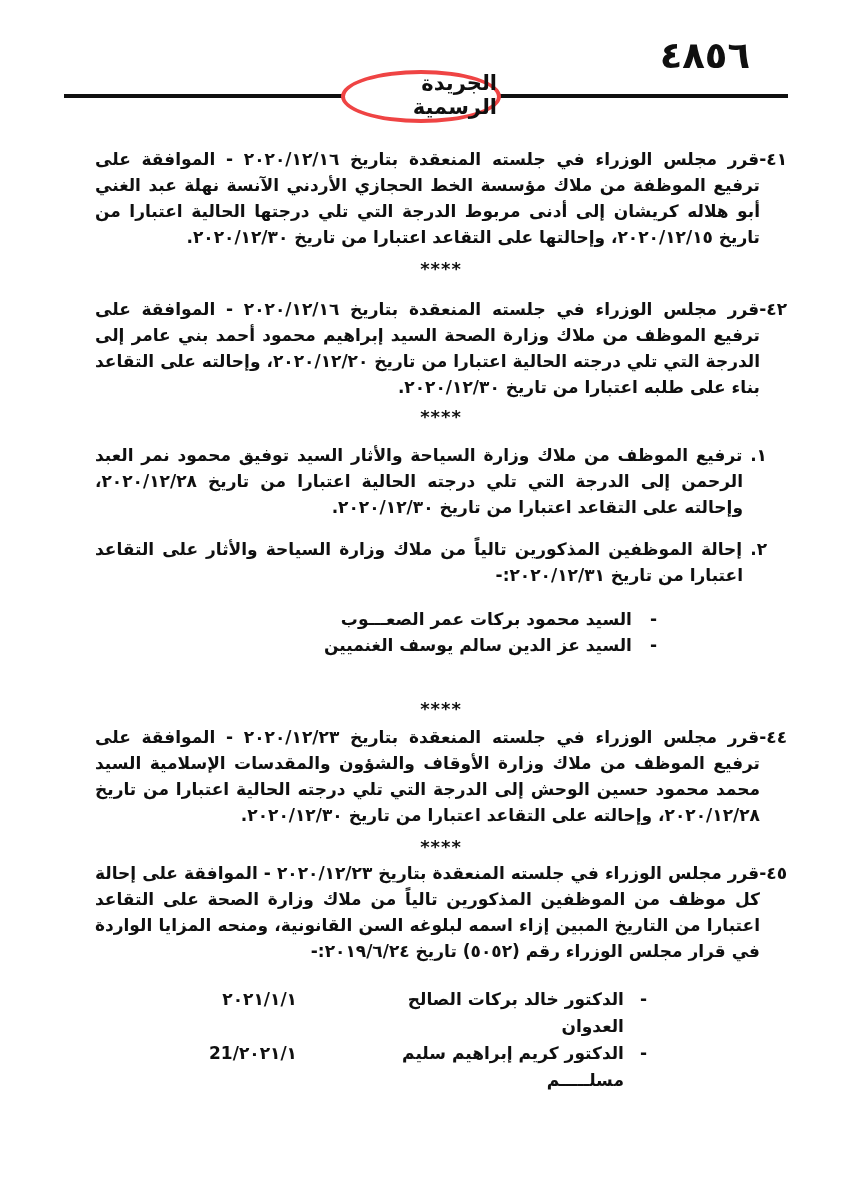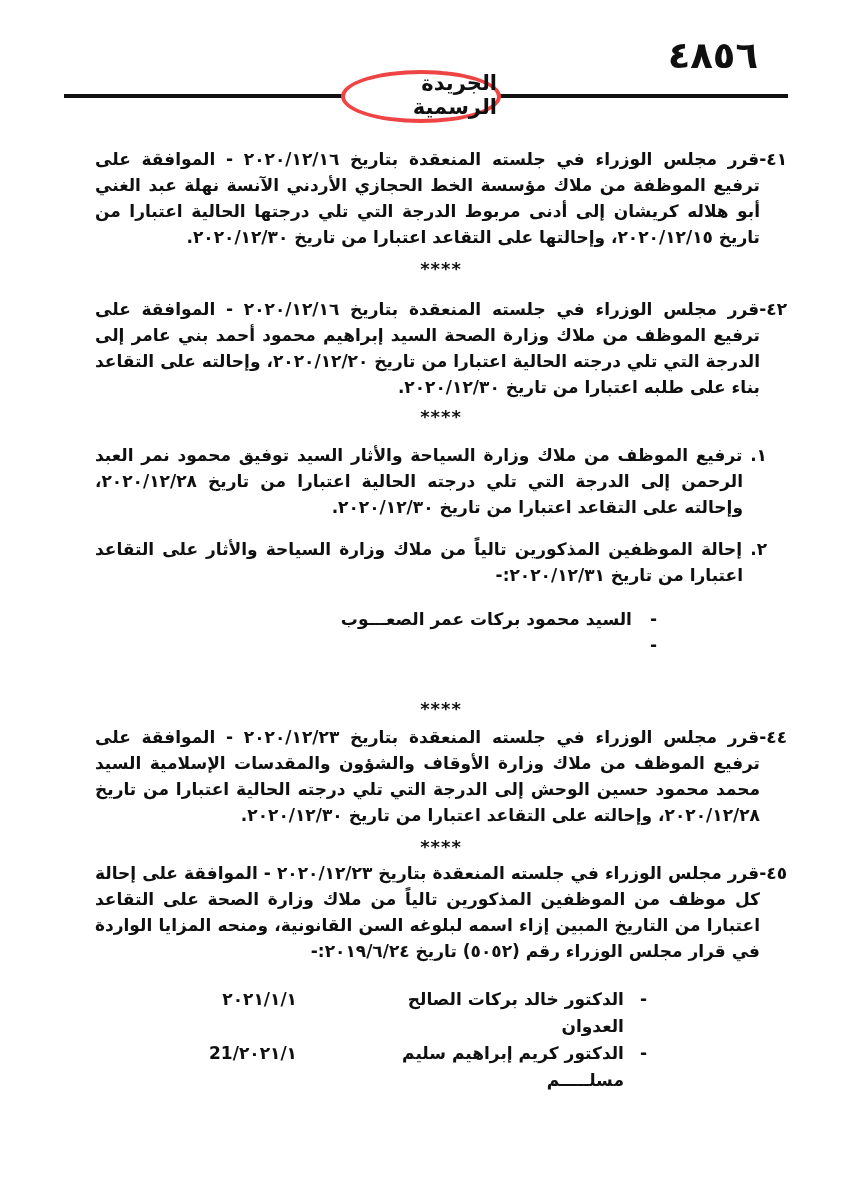--- a/index.html
+++ b/index.html
@@ -8,21 +8,21 @@
     width: 850px;
     height: 1192px;
     background: #ffffff;
     font-family: "DejaVu Sans", sans-serif;
     color: #101010;
     overflow: hidden;
   }
   .page-number {
     position: absolute;
     top: 34px;
-    right: 92px;
+    right: 100px;
     font-size: 37px;
     font-weight: bold;
     direction: rtl;
     letter-spacing: 1px;
   }
   .header-rule {
     position: absolute;
     top: 94px;
     left: 64px;
     right: 62px;
@@ -144,20 +144,21 @@
 
     <p class="sub-decision" id="sub-43-2"><span>٢.</span> <span>إحالة الموظفين المذكورين تالياً من ملاك وزارة السياحة والأثار على التقاعد اعتبارا من تاريخ ٢٠٢٠/١٢/٣١:-</span></p>
 
     <div class="names-list">
       <div class="name-row">
         <span>-</span>
         <span>السيد محمود بركات عمر الصعـــوب</span>
       </div>
       <div class="name-row">
         <span>-</span>
+        <span>السيد عز الدين سالم يوسف الغنميين</span>
       </div>
     </div>
 
     <div class="sep" id="sep-3">****</div>
 
     <p class="decision" id="decision-44"><span>٤٤-</span><span>قرر مجلس الوزراء في جلسته المنعقدة بتاريخ ٢٠٢٠/١٢/٢٣ - الموافقة على ترفيع الموظف من ملاك وزارة الأوقاف والشؤون والمقدسات الإسلامية السيد محمد محمود حسين الوحش إلى الدرجة التي تلي درجته الحالية اعتبارا من تاريخ ٢٠٢٠/١٢/٢٨، وإحالته على التقاعد اعتبارا من تاريخ ٢٠٢٠/١٢/٣٠.</span></p>
 
     <div class="sep" id="sep-4">****</div>
 
     <p class="decision" id="decision-45"><span>٤٥-</span><span>قرر مجلس الوزراء في جلسته المنعقدة بتاريخ ٢٠٢٠/١٢/٢٣ - الموافقة على إحالة كل موظف من الموظفين المذكورين تالياً من ملاك وزارة الصحة على التقاعد اعتبارا من التاريخ المبين إزاء اسمه لبلوغه السن القانونية، ومنحه المزايا الواردة في قرار مجلس الوزراء رقم (٥٠٥٢) تاريخ ٢٠١٩/٦/٢٤:-</span></p>

